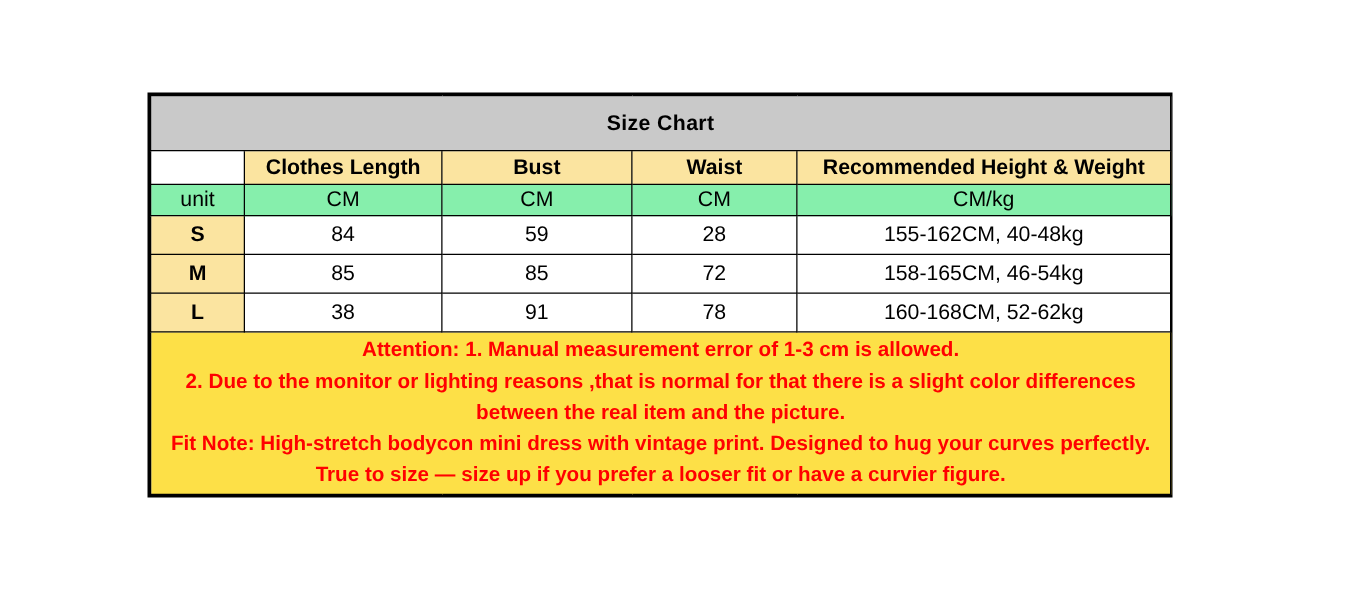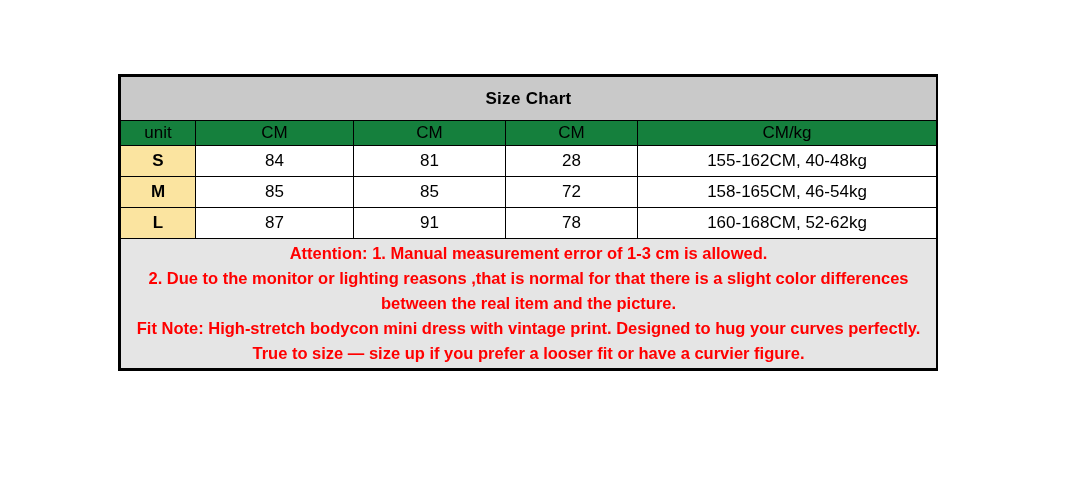--- a/index.html
+++ b/index.html
@@ -53,41 +53,41 @@
   .hdr-cell {
     background: #fbe4a0;
     font-weight: bold;
     font-size: 17px;
     height: 27px;
   }
   .hdr-blank {
     background: #ffffff;
   }
   .unit-row td {
-    background: #15803d;
+    background: #86efac;
     height: 25px;
     font-size: 17px;
   }
   .unit-label {
     background: #d6d6d6;
     font-weight: normal;
   }
   .size-cell {
     background: #fbe4a0;
     font-weight: bold;
     width: 75px;
     height: 31px;
   }
   .data-row td {
     height: 31px;
   }
   .note-cell {
     border: 1px solid #000000;
     padding: 6px 10px 9px 10px;
-    background: #e5e5e5;
+    background: #fde047;
   }
   .note-line {
     color: #ff0000;
     font-weight: bold;
     font-size: 16.5px;
     line-height: 25px;
     text-align: center;
     white-space: nowrap;
   }
   .note-line.wrap {
@@ -109,45 +109,52 @@
         <col class="col-size">
         <col class="col-len">
         <col class="col-bust">
         <col class="col-waist">
         <col class="col-rec">
       </colgroup>
       <tbody>
         <tr>
           <td class="title-cell" colspan="5">Size Chart</td>
         </tr>
+        <tr>
+          <td class="hdr-blank"></td>
+          <td class="hdr-cell">Clothes Length</td>
+          <td class="hdr-cell">Bust</td>
+          <td class="hdr-cell">Waist</td>
+          <td class="hdr-cell">Recommended Height &amp; Weight</td>
+        </tr>
         <tr class="unit-row">
           <td class="unit-label">unit</td>
           <td>CM</td>
           <td>CM</td>
           <td>CM</td>
           <td>CM/kg</td>
         </tr>
 
         <tr class="data-row">
           <td class="size-cell">S</td>
           <td>84</td>
-          <td>81</td>
+          <td>59</td>
           <td>28</td>
           <td>155-162CM, 40-48kg</td>
         </tr>
         <tr class="data-row">
           <td class="size-cell">M</td>
           <td>85</td>
           <td>85</td>
           <td>72</td>
           <td>158-165CM, 46-54kg</td>
         </tr>
         <tr class="data-row">
           <td class="size-cell">L</td>
-          <td>87</td>
+          <td>38</td>
           <td>91</td>
           <td>78</td>
           <td>160-168CM, 52-62kg</td>
         </tr>
 
         <tr>
           <td class="note-cell" colspan="5">
             <div class="note-line">Attention: 1. Manual measurement error of 1-3 cm is allowed.</div>
             <div class="note-line wrap">2. Due to the monitor or lighting reasons ,that is normal for that there is a slight color differences between the real item and the picture.</div>
             <div class="note-line wrap">Fit Note: High-stretch bodycon mini dress with vintage print. Designed to hug your curves perfectly. True to size — size up if you prefer a looser fit or have a curvier figure.</div>

